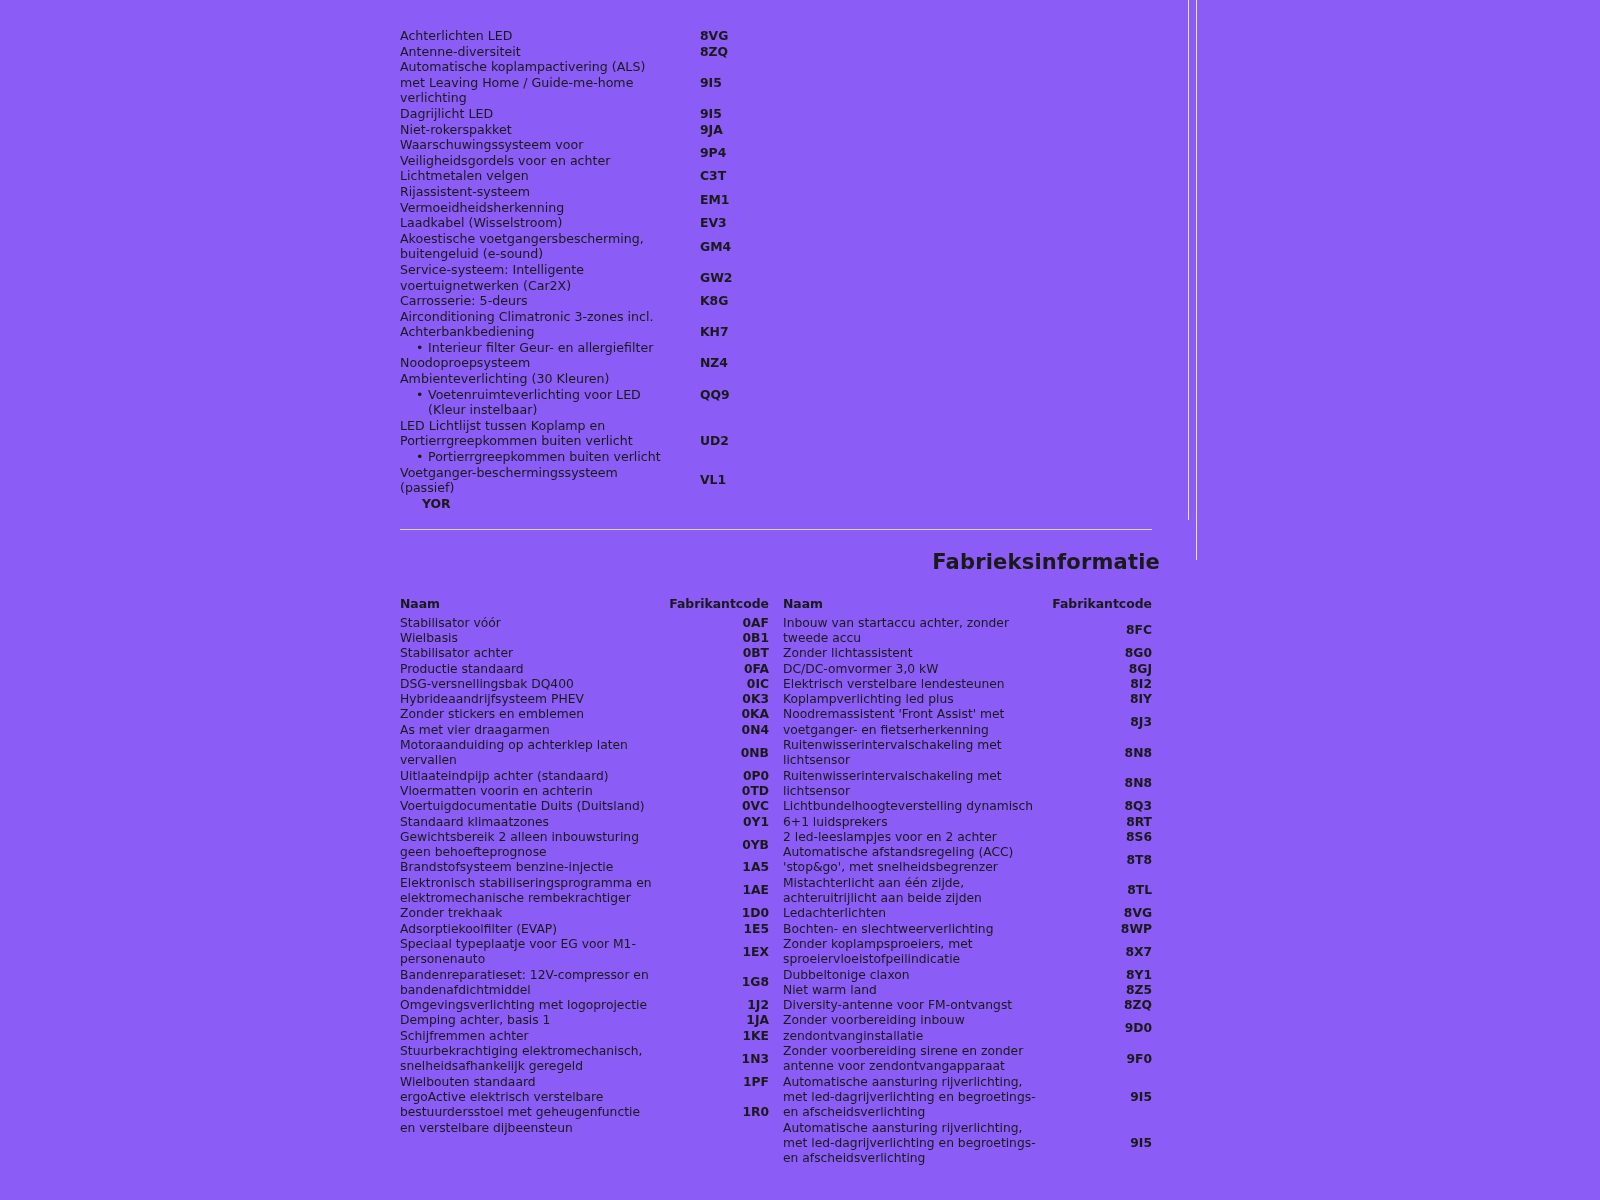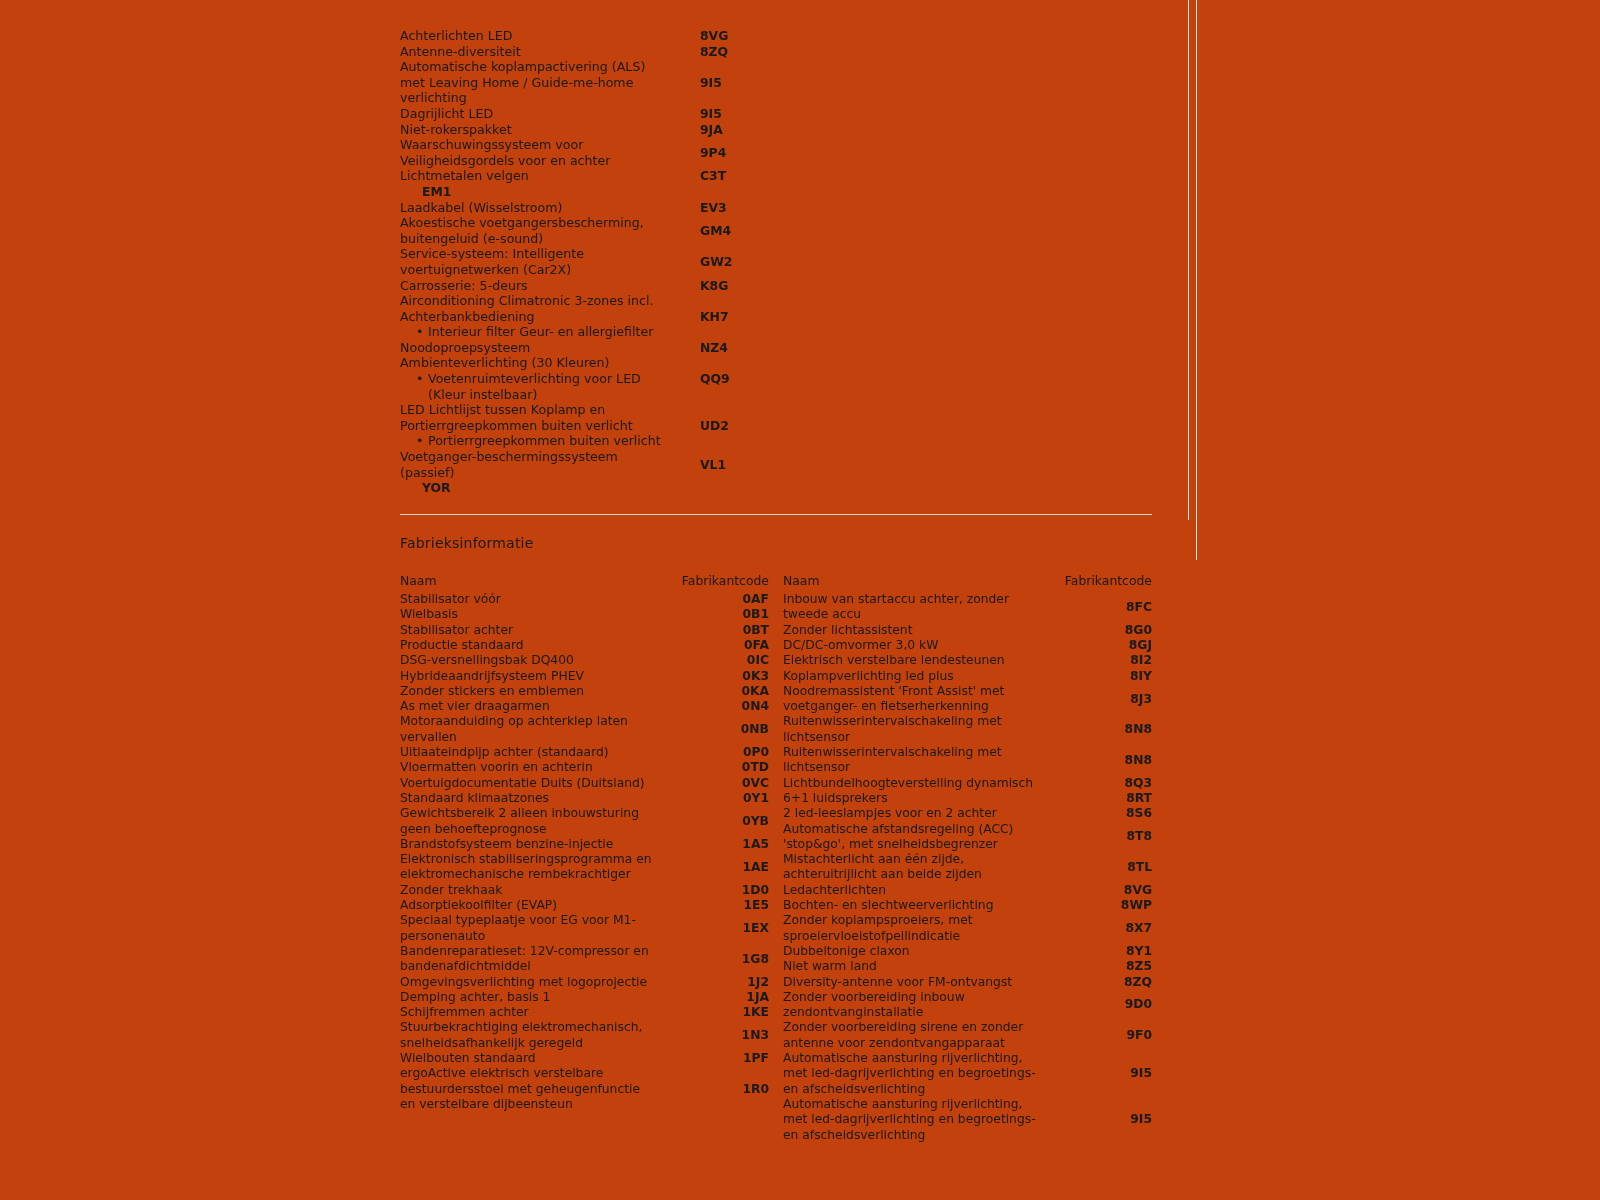--- a/index.html
+++ b/index.html
@@ -13,21 +13,21 @@
     font-family: "DejaVu Sans", sans-serif;
     color: #1a1a1a;
     position: relative;
     overflow: hidden;
   }
   .page {
     position: absolute;
     left: 0; top: 0;
     width: 1600px;
     height: 1200px;
-    background: #c2410c;
+    background: #8b5cf6;
   }
   
   .edge-rule {
     position: absolute;
     top: 0;
     width: 1px;
     height: 1200px;
     background: #e3e3e3;
   }
   .edge-rule.r1 { left: 1188px; height: 520px; }
@@ -82,40 +82,41 @@
 
   .hr {
     margin-top: 18px;
     margin-bottom: 20px;
     width: 752px;
     height: 1px;
     background: #d8d8d8;
   }
 
   .section-title {
-    font-size: 14px;
-    font-weight: normal;
+    font-size: 21px;
+    font-weight: bold;
     letter-spacing: .2px;
     margin-bottom: 22px;
+    text-align: right;
   }
 
   
   .cols {
     display: flex;
     gap: 14px;
     width: 752px;
   }
   .col {
     width: 369px;
     font-size: 12.3px;
     line-height: 15.3px;
   }
   .col-head {
     display: flex;
-    font-weight: normal;
+    font-weight: bold;
     font-size: 12.4px;
     margin-bottom: 4px;
   }
   .col-head .h-name { flex: 1 1 auto; }
   .col-head .h-code { flex: 0 0 104px; text-align: right; }
 
   .mrow {
     display: flex;
     align-items: center;
     min-height: 15.3px;
@@ -164,20 +165,21 @@
         </div>
         <div class="equip-row">
           <div class="equip-name"><span>Waarschuwingssysteem voor Veiligheidsgordels voor en achter</span></div>
           <div class="equip-code">9P4</div>
         </div>
         <div class="equip-row">
           <div class="equip-name"><span>Lichtmetalen velgen</span></div>
           <div class="equip-code">C3T</div>
         </div>
         <div class="equip-row">
+          <div class="equip-name"><span>Rijassistent-systeem Vermoeidheidsherkenning</span></div>
           <div class="equip-code">EM1</div>
         </div>
         <div class="equip-row">
           <div class="equip-name"><span>Laadkabel (Wisselstroom)</span></div>
           <div class="equip-code">EV3</div>
         </div>
         <div class="equip-row">
           <div class="equip-name"><span>Akoestische voetgangersbescherming, buitengeluid (e-sound)</span></div>
           <div class="equip-code">GM4</div>
         </div>

